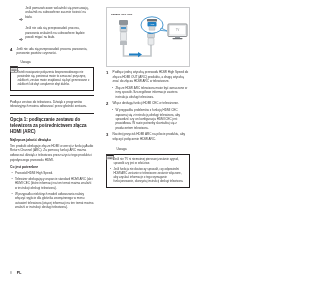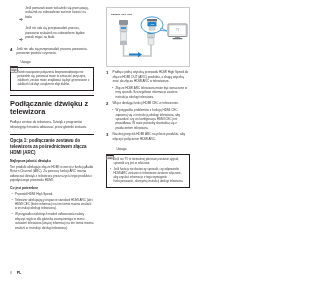--- a/index.html
+++ b/index.html
@@ -100,21 +100,20 @@
       <div class="note-box">
         <div class="bul-item">
           <span class="bul-dot">•</span>
           <span class="bul-body">Jeżeli nawiązanie połączenia bezprzewodowego nie powiedzie się, ponieważ może to oznaczać przyczyną zakłóceń, zestaw może znajdować się być generowane z zakłóceń lub zbyt urządzenie zbyt daleko.</span>
         </div>
       </div>
     </div>
 
     <div class="rule"></div>
 
-    <h1>Podłączanie dźwięku z telewizora</h1>
     <div class="body-txt">Podłącz zestaw do telewizora. Dźwięk z programów telewizyjnych można odtwarzać przez głośniki zestawu.</div>
 
     <div class="rule"></div>
 
     <h2>Opcja 1: podłączanie zestawu do telewizora za pośrednictwem złącza HDMI (ARC)</h2>
 
     <h3>Najlepsza jakość dźwięku</h3>
     <div class="body-txt" style="margin-bottom:3px;">Ten produkt obsługuje złącze HDMI w wersji z funkcją Audio Return Channel (ARC). Za pomocą funkcji ARC można odtwarzać dźwięk z telewizora przez użyciu tego produktu i pojedynczego przewodu HDMI.</div>
 
     <h3>Co jest potrzebne</h3>

